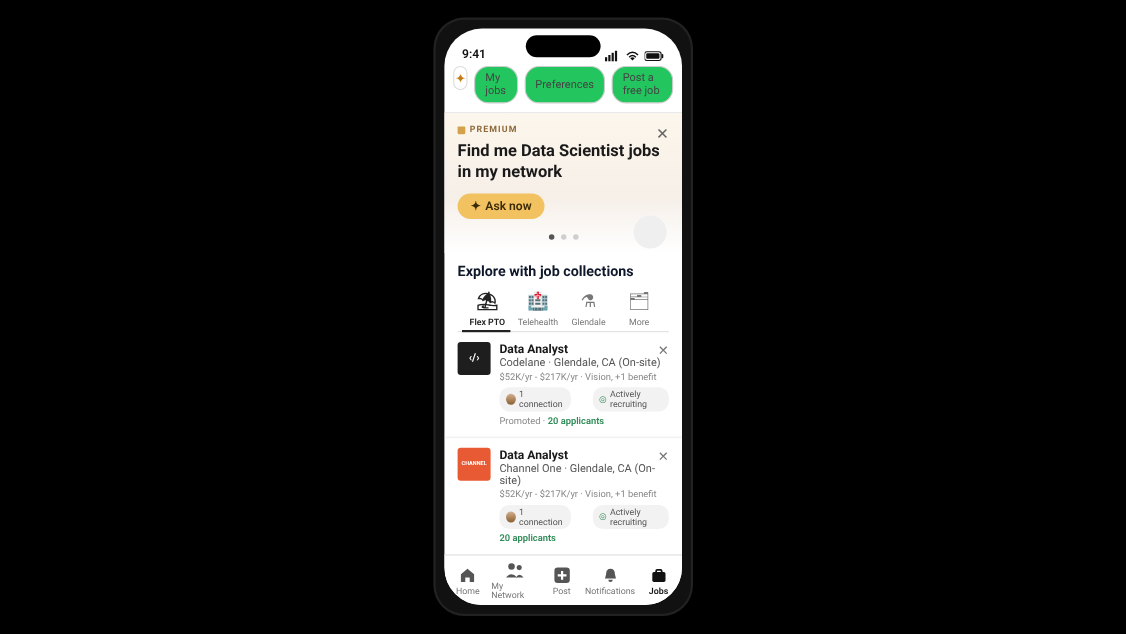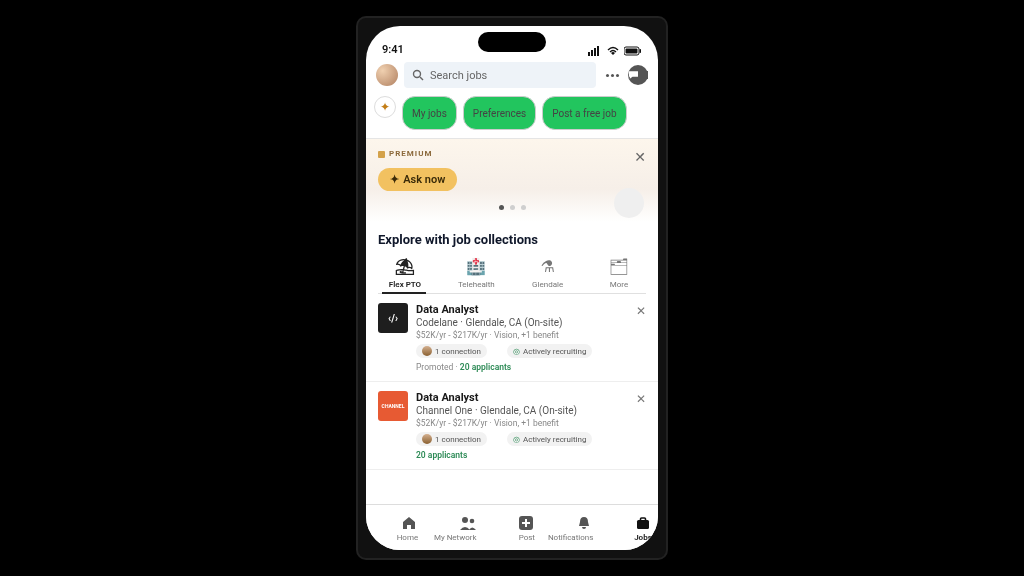--- a/index.html
+++ b/index.html
@@ -1,18 +1,18 @@
 <!DOCTYPE html>
 <html><head>
 <meta charset="utf-8">
 <style>
   * { box-sizing: border-box; margin: 0; padding: 0; font-family: -apple-system, BlinkMacSystemFont, "Segoe UI", Roboto, Helvetica, Arial, sans-serif; }
   body { background: #000; width: 1024px; height: 576px; display: flex; align-items: center; justify-content: center; overflow: hidden; }
   .phone-frame {
-    width: 308px; height: 540px; background: #111; border-radius: 8px; padding: 8px; position: relative;
+    width: 232px; height: 540px; background: #111; border-radius: 26px; padding: 8px; position: relative;
     box-shadow: 0 0 0 2px #222, 0 8px 24px rgba(0,0,0,0.6);
   }
   .phone-screen {
     width: 100%; height: 100%; background: #fff; border-radius: 34px; overflow: hidden; position: relative;
     display: flex; flex-direction: column;
   }
   .dynamic-island {
     position:absolute; top:6px; left:50%; transform:translateX(-50%);
     width:68px; height:20px; background:#000; border-radius:12px; z-index:20;
   }
@@ -62,21 +62,21 @@
   .job-meta { font-size:8.5px; color:#888; margin-top:2px; }
   .job-pills { display:flex; gap:20px; margin-top:4px; }
   .mini-pill { background:#f2f2f2; border-radius:9px; font-size:8px; color:#555; padding:2px 6px; display:flex; align-items:center; gap:3px; }
   .mini-pill .g { color:#2e8b57; }
   .conn-av { width:10px; height:10px; border-radius:50%; background:linear-gradient(#d4b090,#8a6030); }
   .promo-line { font-size:8.5px; color:#888; margin-top:4px; }
   .promo-line .green { color:#2e8b57; font-weight:600; }
   .job-close { position:absolute; top:10px; right:12px; font-size:12px; color:#777; }
 
   .tabbar { height:46px; border-top:1px solid #ddd; display:flex; justify-content:space-around; align-items:center; background:#fff; }
-  .tab-item { display:flex; flex-direction:column; align-items:flex-end; font-size:8px; color:#777; gap:1px; width:46px; }
+  .tab-item { display:flex; flex-direction:column; align-items:center; font-size:8px; color:#777; gap:1px; width:46px; }
   .tab-item .ti { width:18px; height:18px; display:flex; align-items:center; justify-content:center; font-size:14px; }
   .tab-item.active { color:#111; font-weight:600; }
 
   svg { display:block; }
 </style>
 </head>
 <body>
 
 <div class="phone-frame">
   <div class="phone-screen">
@@ -97,60 +97,41 @@
             <path d="M4 6 Q7 3 10 6" stroke="#111" stroke-width="1.4" fill="none"></path>
           </svg>
         <svg width="18" height="10" viewBox="0 0 18 10">
             <rect x="0" y="1" width="15" height="8" rx="2" fill="none" stroke="#111"></rect>
             <rect x="1.5" y="2.5" width="12" height="5" rx="1" fill="#111"></rect>
             <rect x="15.5" y="3" width="1.5" height="4" rx="0.7" fill="#111"></rect>
           </svg>
       </div>
     </div>
 
-    <div class="top-search">
-      <div class="avatar"></div>
-      <div class="search-pill">
-        <svg width="12" height="12" viewBox="0 0 12 12">
-            <circle cx="5" cy="5" r="3.5" stroke="#666" stroke-width="1.4" fill="none"></circle>
-            <line x1="8" y1="8" x2="11" y2="11" stroke="#666" stroke-width="1.4"></line>
-          </svg>
-        <span>Search jobs</span>
-      </div>
-      <div class="top-dots">
-          <span></span>
-          <span></span>
-          <span></span>
-        </div>
-      <div class="chat-bubble">
-        <svg width="12" height="12" viewBox="0 0 12 12">
-            <path d="M1 2 h10 v6 h-6 l-3 2 v-2 h-1 z" fill="#fff"></path>
-          </svg>
-      </div>
-    </div>
 
     <div class="tabs-row">
       <div class="spark">✦</div>
       <div class="pill-btn">
           <span>My jobs</span>
         </div>
       <div class="pill-btn">
           <span>Preferences</span>
         </div>
       <div class="pill-btn">
           <span>Post a free job</span>
         </div>
     </div>
 
     <div class="premium-card">
       <div class="premium-label">
           <span class="sq"></span>
           <span>PREMIUM</span>
         </div>
       <div class="premium-close">✕</div>
+      <div class="premium-head">Find me Data Scientist jobs in my network</div>
       <div class="ask-btn">
           <span class="sp">✦</span>
           <span>Ask now</span>
         </div>
       <div class="floating-circle"></div>
       <div class="dots-ind">
         <span class="active"></span>
         <span></span>
         <span></span>
       </div>

